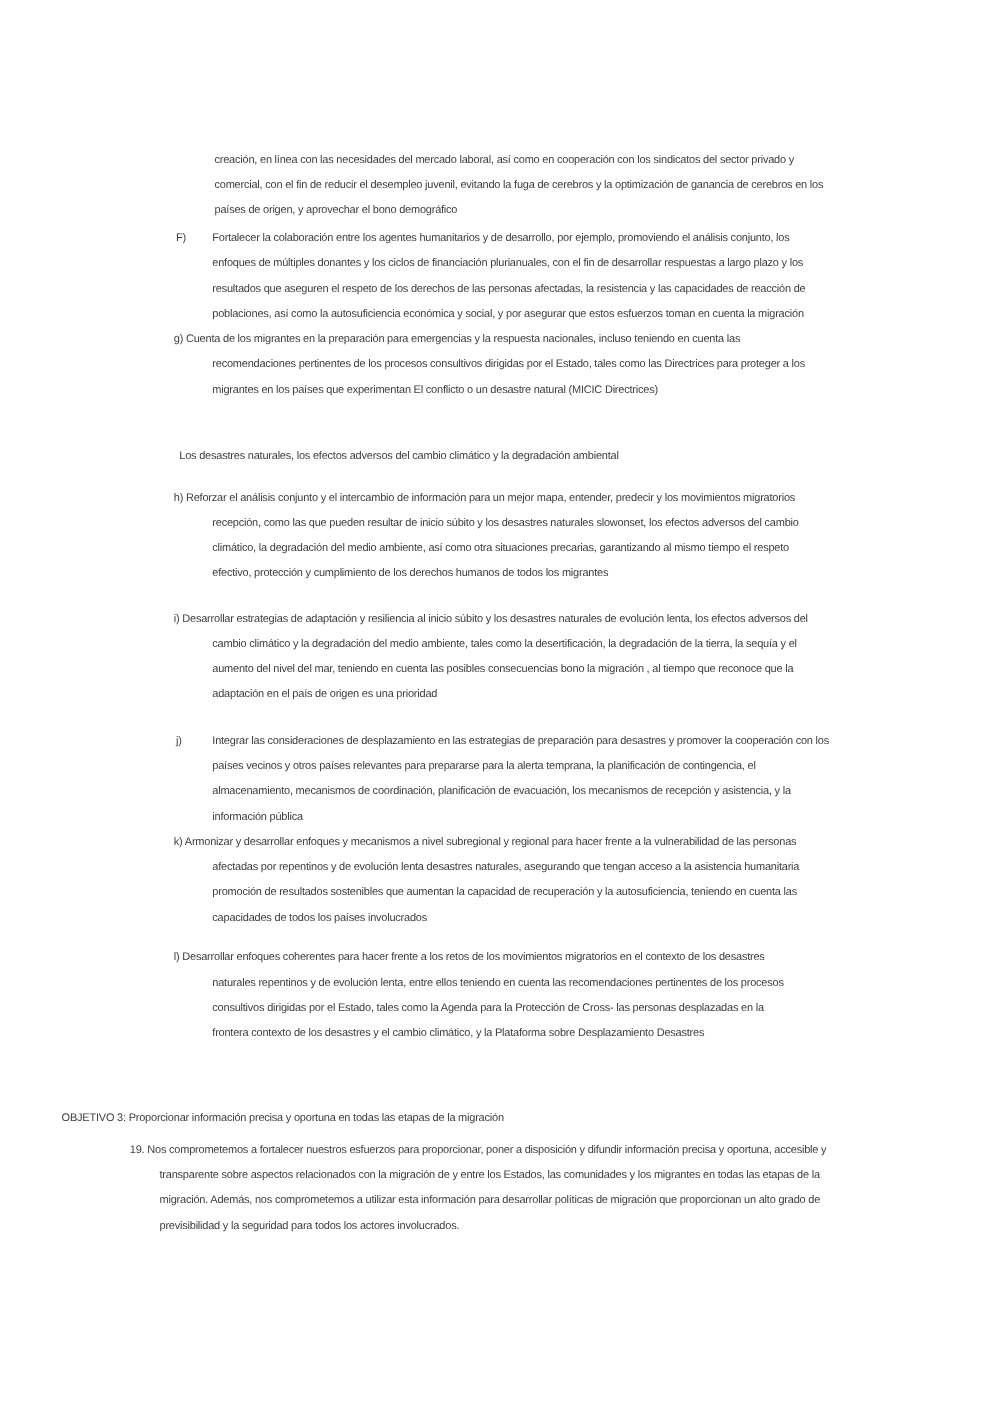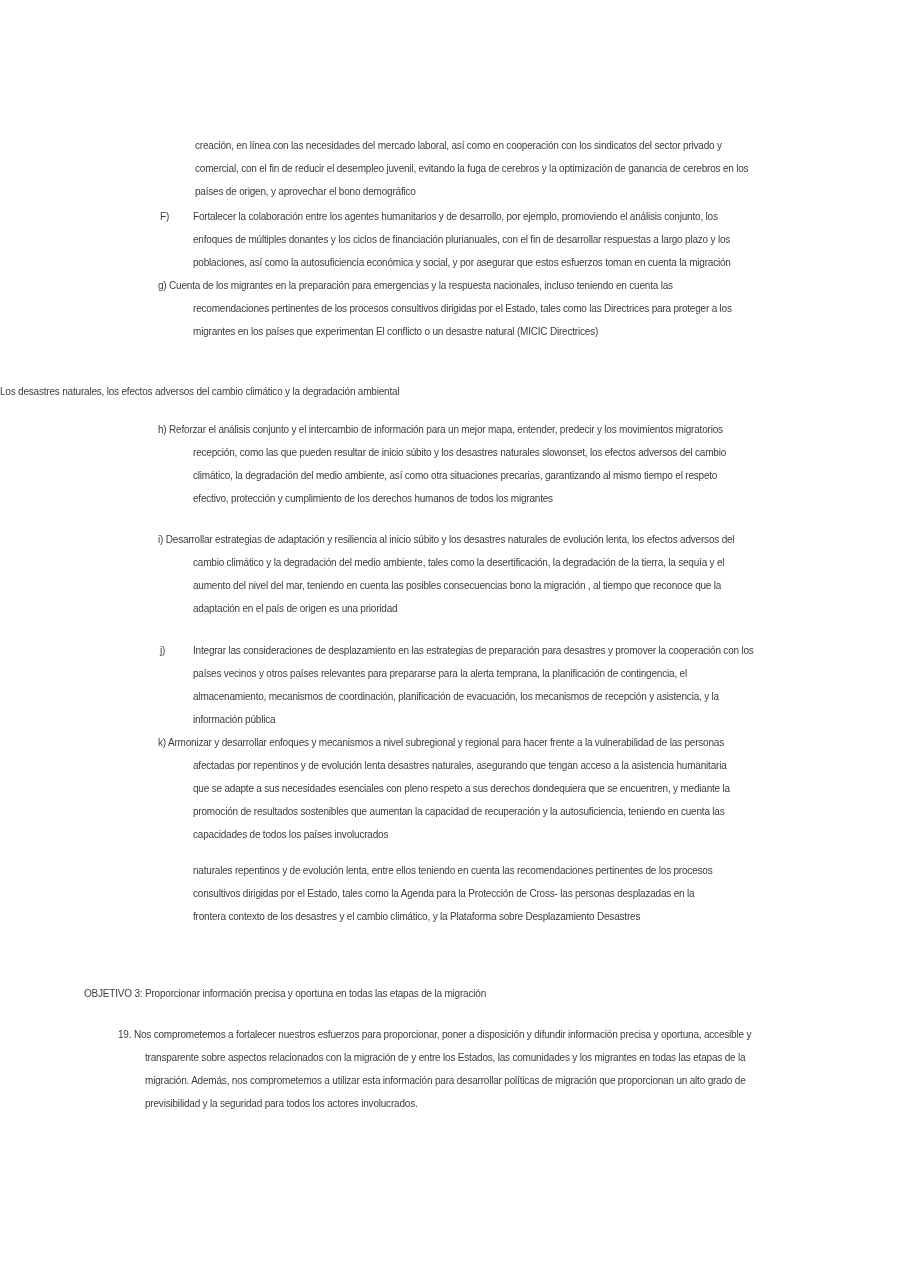--- a/index.html
+++ b/index.html
@@ -32,36 +32,36 @@
   .plain-cont { padding-left: 195px; }
   .hang-separate { padding-left: 193px; }
   .hang-separate .hang-label {
     position: absolute;
     left: 160px;
     top: 0;
     line-height: 23px;
   }
   .hang-inline { padding-left: 193px; }
   .hang-inline .line.first { margin-left: -35px; }
-  .section-heading { }
-  .objective-heading { padding-left: 84px; }
+  .section-heading { padding-left: 163px; }
+  .objective-heading { padding-left: 56px; }
   .numbered { padding-left: 145px; }
   .numbered .line.first { margin-left: -27px; }
   
   .p-continuation-top { margin-top: 0; }
   .p-item-f { margin-top: 2px; }
   .p-item-g { }
   .p-section-heading-disasters { margin-top: 37px; }
   .p-item-h { margin-top: 15px; }
   .p-item-i { margin-top: 18px; }
   .p-item-j { margin-top: 19px; }
   .p-item-k { margin-top: 0; }
   .p-item-l { margin-top: 13px; }
   .p-objective-3-heading { margin-top: 54px; }
-  .p-item-19 { margin-top: 18px; }
+  .p-item-19 { margin-top: 6px; }
   .footer {
     position: absolute;
     left: 0;
     right: 0;
     top: 1206px;
     text-align: center;
     line-height: 23px;
     padding-left: 16px;
   }
 </style>
@@ -71,20 +71,21 @@
 <div class="page">
   <div id="content">
       <div class="para plain-cont p-continuation-top">
         <div class="line first"><span>creación, en línea con las necesidades del mercado laboral, así como en cooperación con los sindicatos del sector privado y</span></div>
         <div class="line cont"><span>comercial, con el fin de reducir el desempleo juvenil, evitando la fuga de cerebros y la optimización de ganancia de cerebros en los</span></div>
         <div class="line cont"><span>países de origen, y aprovechar el bono demográfico</span></div>
       </div>
       <div class="para hang-separate p-item-f">
         <div class="line first"><span class="hang-label">F)</span> <span>Fortalecer la colaboración entre los agentes humanitarios y de desarrollo, por ejemplo, promoviendo el análisis conjunto, los</span></div>
         <div class="line cont"><span>enfoques de múltiples donantes y los ciclos de financiación plurianuales, con el fin de desarrollar respuestas a largo plazo y los</span></div>
+        <div class="line cont"><span>resultados que aseguren el respeto de los derechos de las personas afectadas, la resistencia y las capacidades de reacción de</span></div>
         <div class="line cont"><span>poblaciones, así como la autosuficiencia económica y social, y por asegurar que estos esfuerzos toman en cuenta la migración</span></div>
       </div>
       <div class="para hang-inline p-item-g">
         <div class="line first"><span class="inline-label">g)</span> <span>Cuenta de los migrantes en la preparación para emergencias y la respuesta nacionales, incluso teniendo en cuenta las</span></div>
         <div class="line cont"><span>recomendaciones pertinentes de los procesos consultivos dirigidas por el Estado, tales como las Directrices para proteger a los</span></div>
         <div class="line cont"><span>migrantes en los países que experimentan El conflicto o un desastre natural (MICIC Directrices)</span></div>
       </div>
       <div class="para section-heading p-section-heading-disasters">
         <div class="line first"><span>Los desastres naturales, los efectos adversos del cambio climático y la degradación ambiental</span></div>
       </div>
@@ -102,25 +103,25 @@
       </div>
       <div class="para hang-separate p-item-j">
         <div class="line first"><span class="hang-label">j)</span> <span>Integrar las consideraciones de desplazamiento en las estrategias de preparación para desastres y promover la cooperación con los</span></div>
         <div class="line cont"><span>países vecinos y otros países relevantes para prepararse para la alerta temprana, la planificación de contingencia, el</span></div>
         <div class="line cont"><span>almacenamiento, mecanismos de coordinación, planificación de evacuación, los mecanismos de recepción y asistencia, y la</span></div>
         <div class="line cont"><span>información pública</span></div>
       </div>
       <div class="para hang-inline p-item-k">
         <div class="line first"><span class="inline-label">k)</span> <span>Armonizar y desarrollar enfoques y mecanismos a nivel subregional y regional para hacer frente a la vulnerabilidad de las personas</span></div>
         <div class="line cont"><span>afectadas por repentinos y de evolución lenta desastres naturales, asegurando que tengan acceso a la asistencia humanitaria</span></div>
-        <div class="line cont"><span>que se adapte a sus necesidades esenciales con pleno respeto a sus derechos dondequiera que se encuentren, y mediante la</span></div>
         <div class="line cont"><span>promoción de resultados sostenibles que aumentan la capacidad de recuperación y la autosuficiencia, teniendo en cuenta las</span></div>
         <div class="line cont"><span>capacidades de todos los países involucrados</span></div>
       </div>
       <div class="para hang-inline p-item-l">
+        <div class="line first"><span class="inline-label">l)</span> <span>Desarrollar enfoques coherentes para hacer frente a los retos de los movimientos migratorios en el contexto de los desastres</span></div>
         <div class="line cont"><span>naturales repentinos y de evolución lenta, entre ellos teniendo en cuenta las recomendaciones pertinentes de los procesos</span></div>
         <div class="line cont"><span>consultivos dirigidas por el Estado, tales como la Agenda para la Protección de Cross- las personas desplazadas en la</span></div>
         <div class="line cont"><span>frontera contexto de los desastres y el cambio climático, y la Plataforma sobre Desplazamiento Desastres</span></div>
       </div>
       <div class="para objective-heading p-objective-3-heading">
         <div class="line first"><span>OBJETIVO 3: Proporcionar información precisa y oportuna en todas las etapas de la migración</span></div>
       </div>
       <div class="para numbered p-item-19">
         <div class="line first"><span class="inline-label">19.</span> <span>Nos comprometemos a fortalecer nuestros esfuerzos para proporcionar, poner a disposición y difundir información precisa y oportuna, accesible y</span></div>
         <div class="line cont"><span>transparente sobre aspectos relacionados con la migración de y entre los Estados, las comunidades y los migrantes en todas las etapas de la</span></div>

